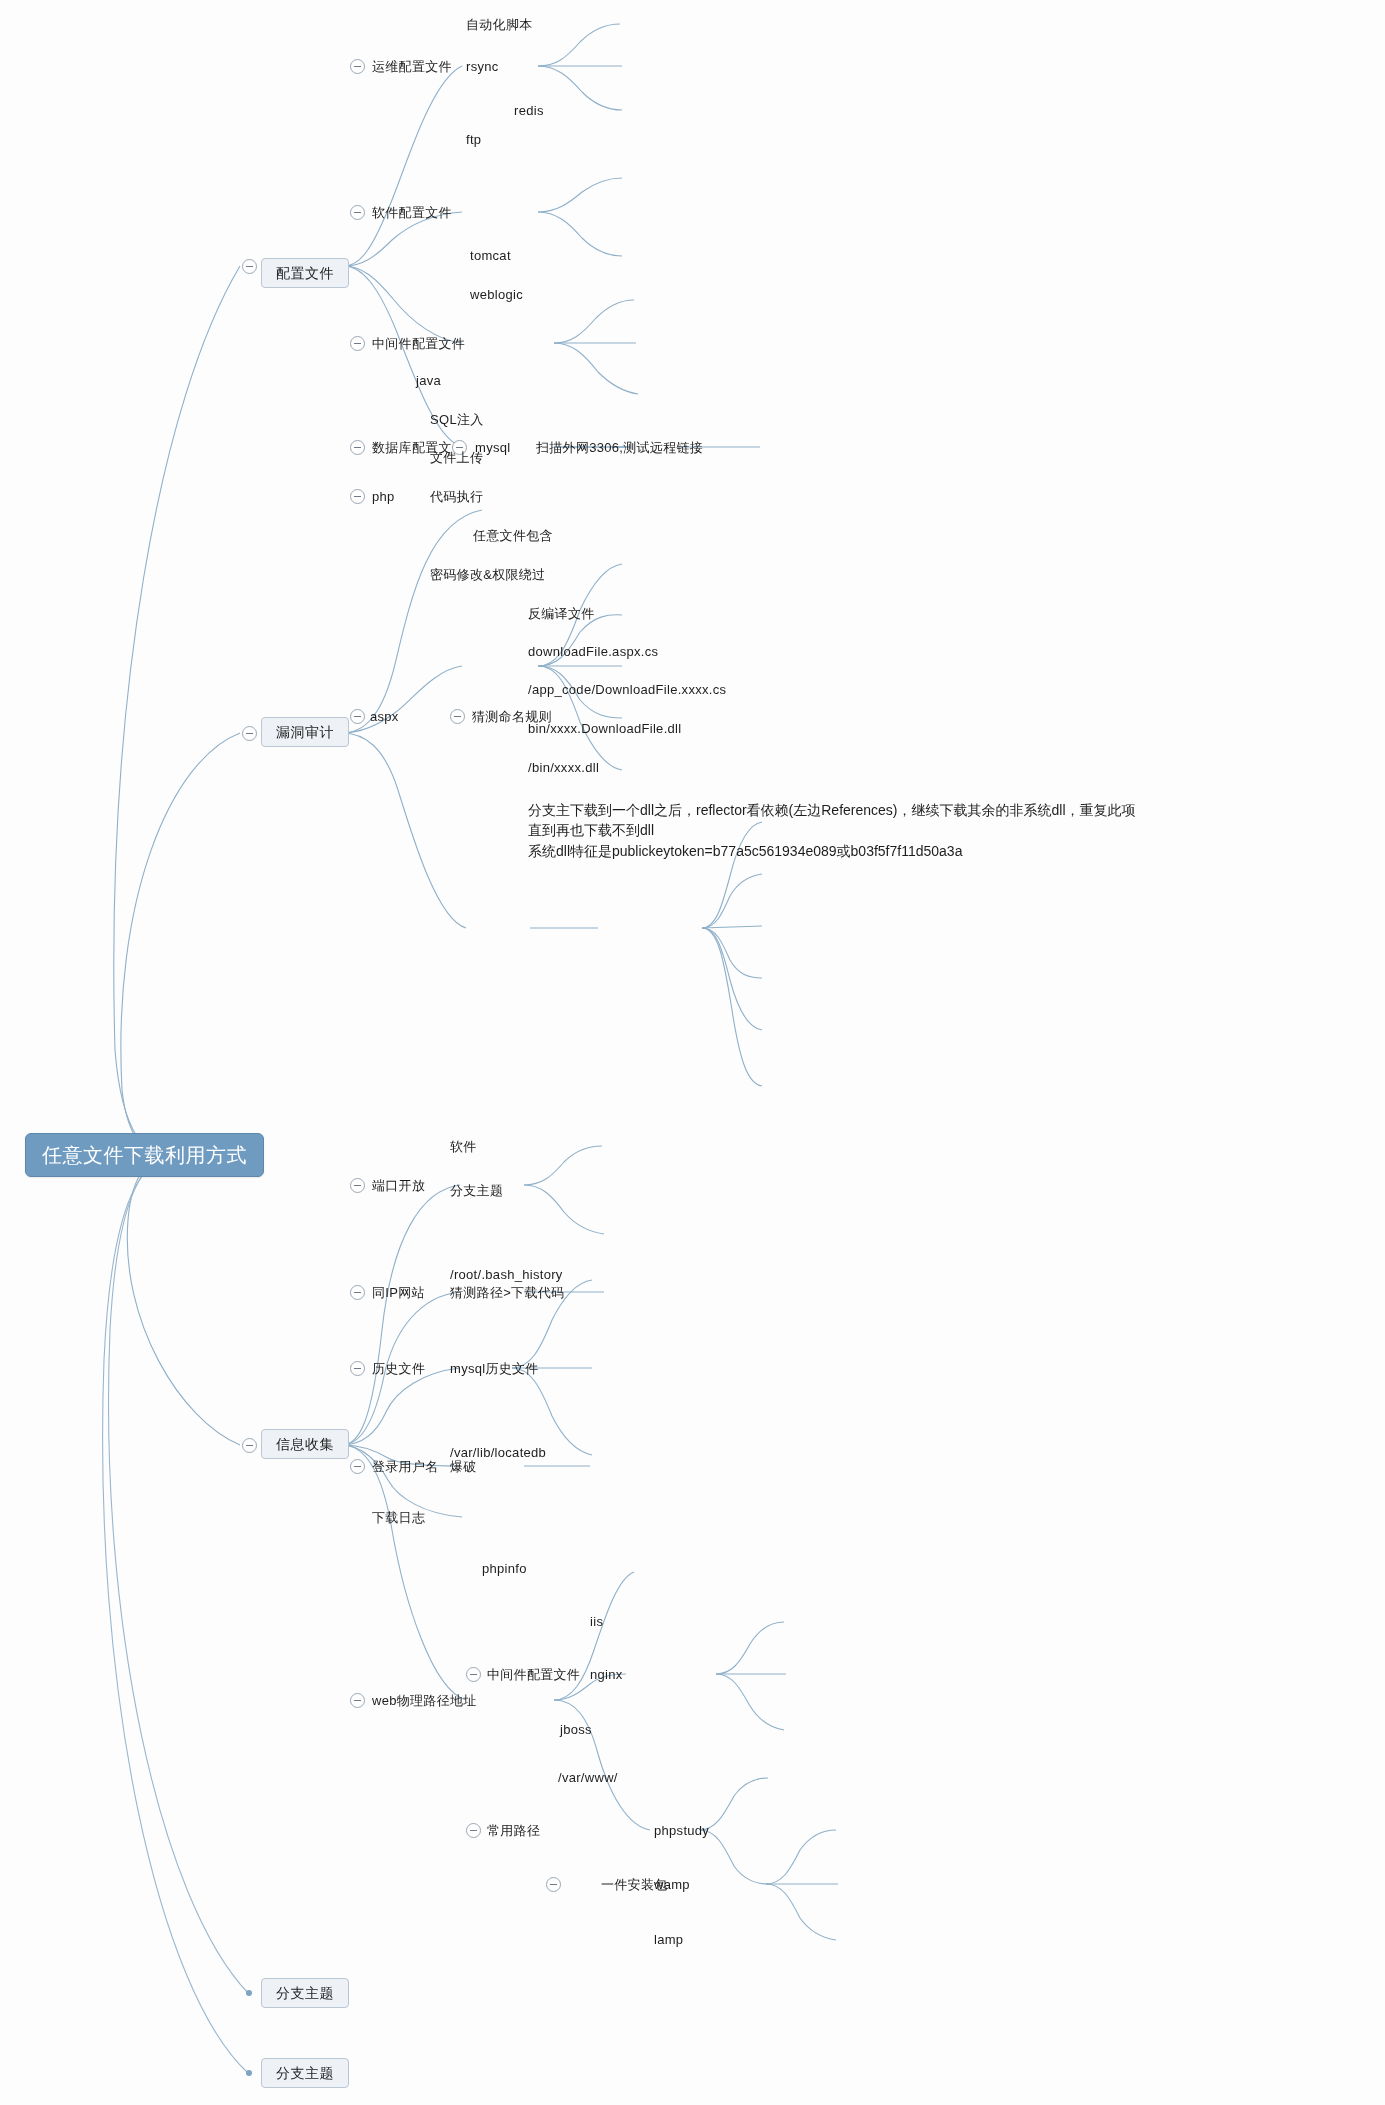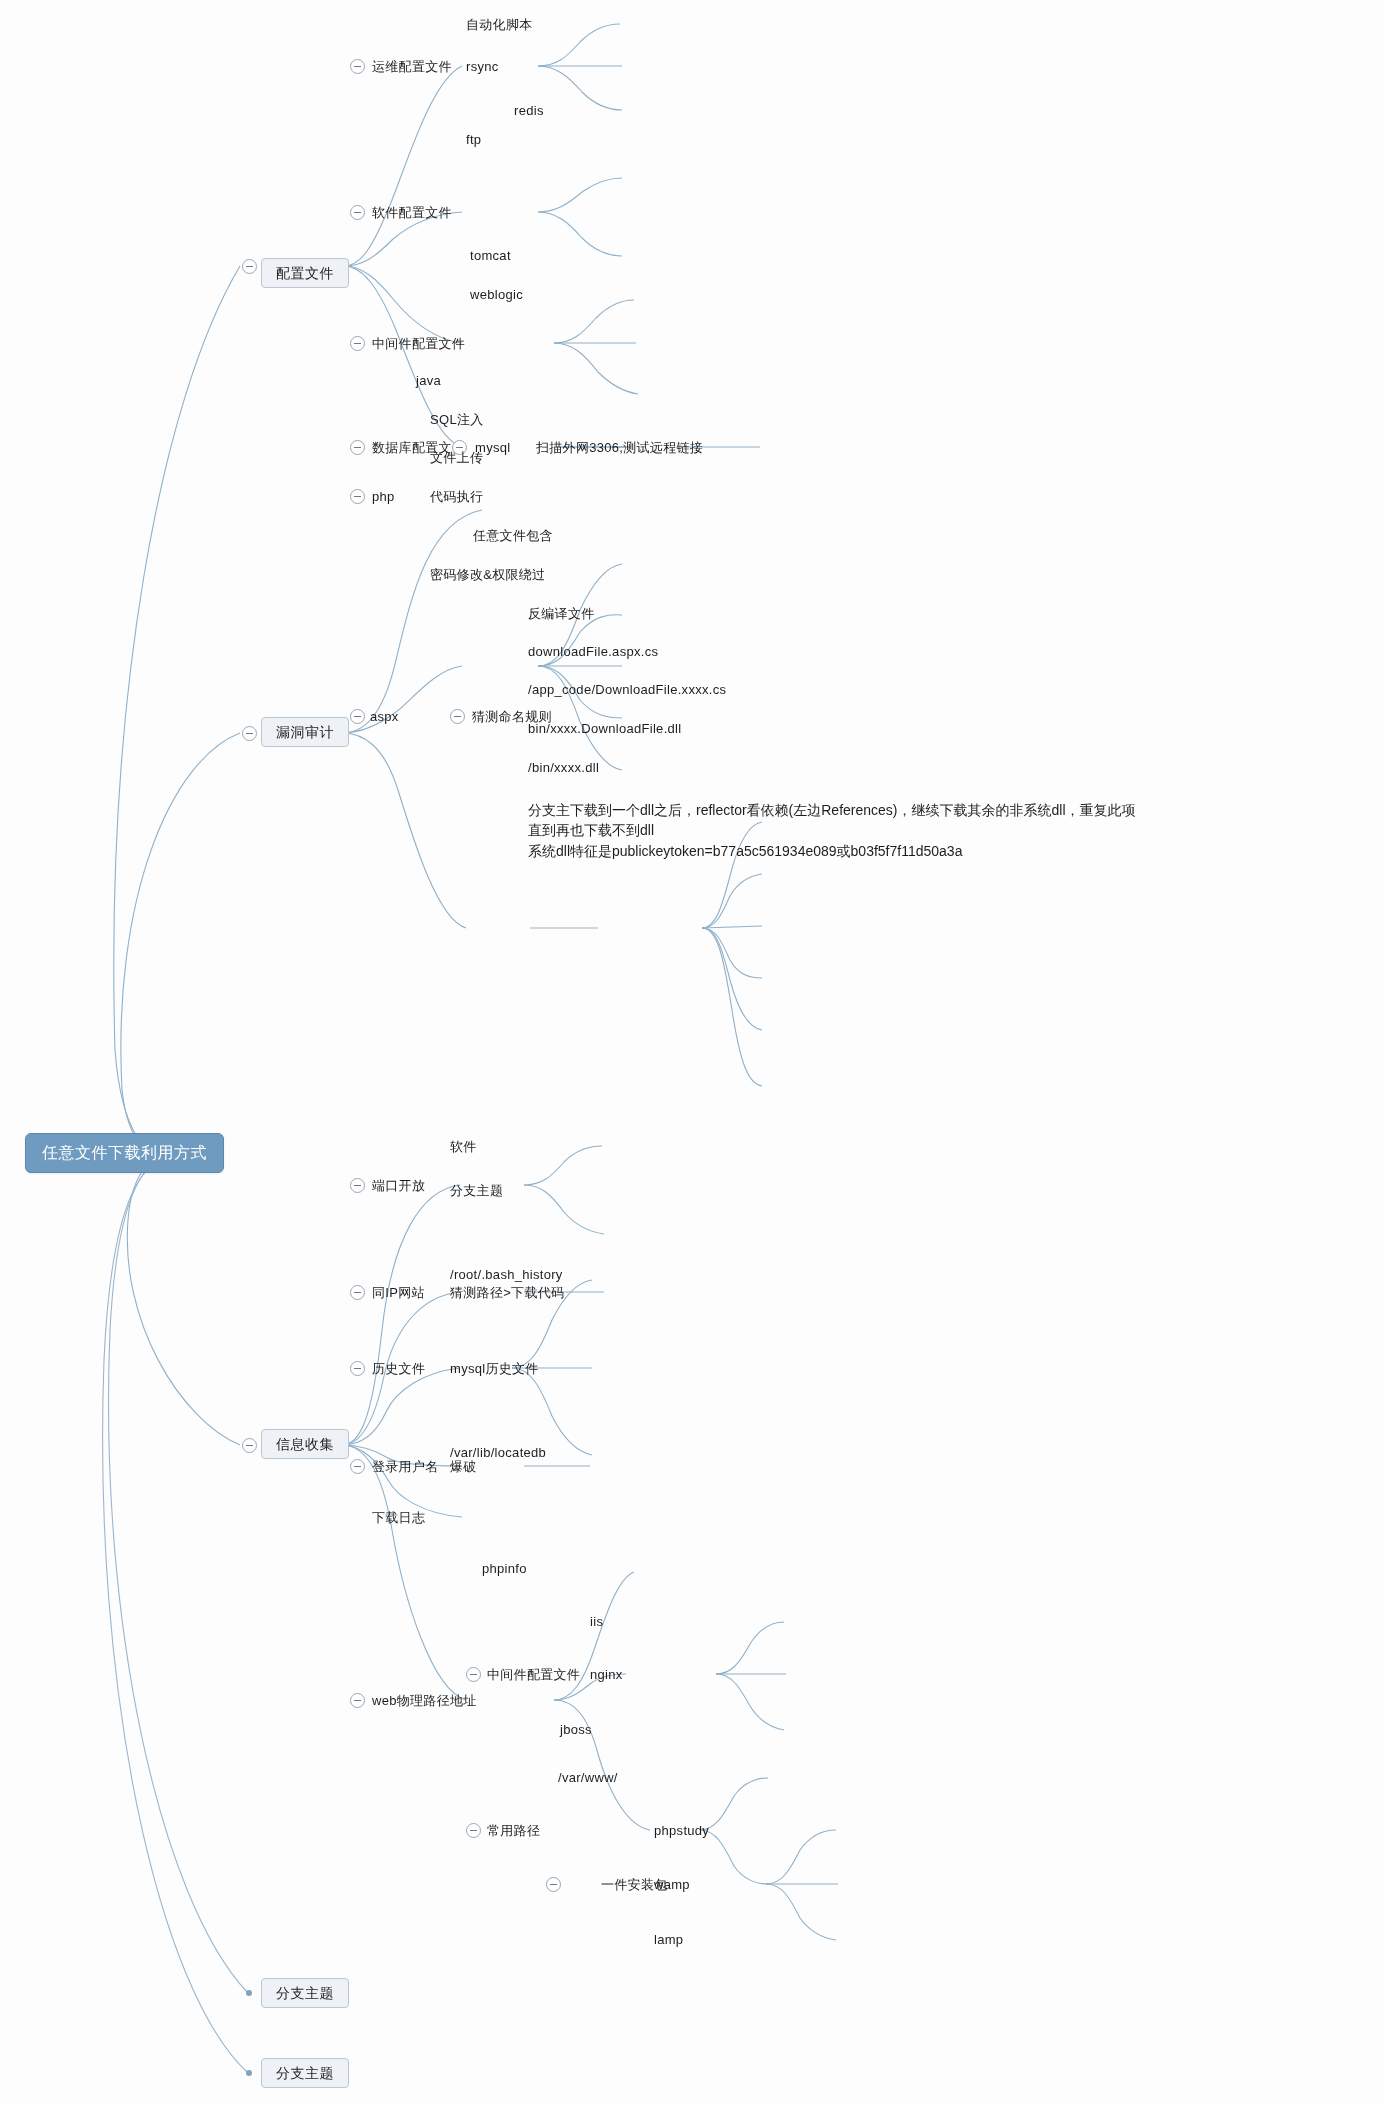--- a/index.html
+++ b/index.html
@@ -31,21 +31,21 @@
     position: absolute;
     white-space: nowrap;
     line-height: 1;
   }
   
   .node.root {
     background: #6f9bc0;
     border: 1px solid #5d87ab;
     border-radius: 6px;
     color: #ffffff;
-    font-size: 16px;
+    font-size: 20px;
     padding: 11px 16px;
     letter-spacing: 0.5px;
     box-shadow: 0 1px 2px rgba(0,0,0,0.08);
   }
   
   .node.lvl1 {
     background: #eef2f7;
     border: 1px solid #b9c6d4;
     border-radius: 4px;
     color: #222222;

